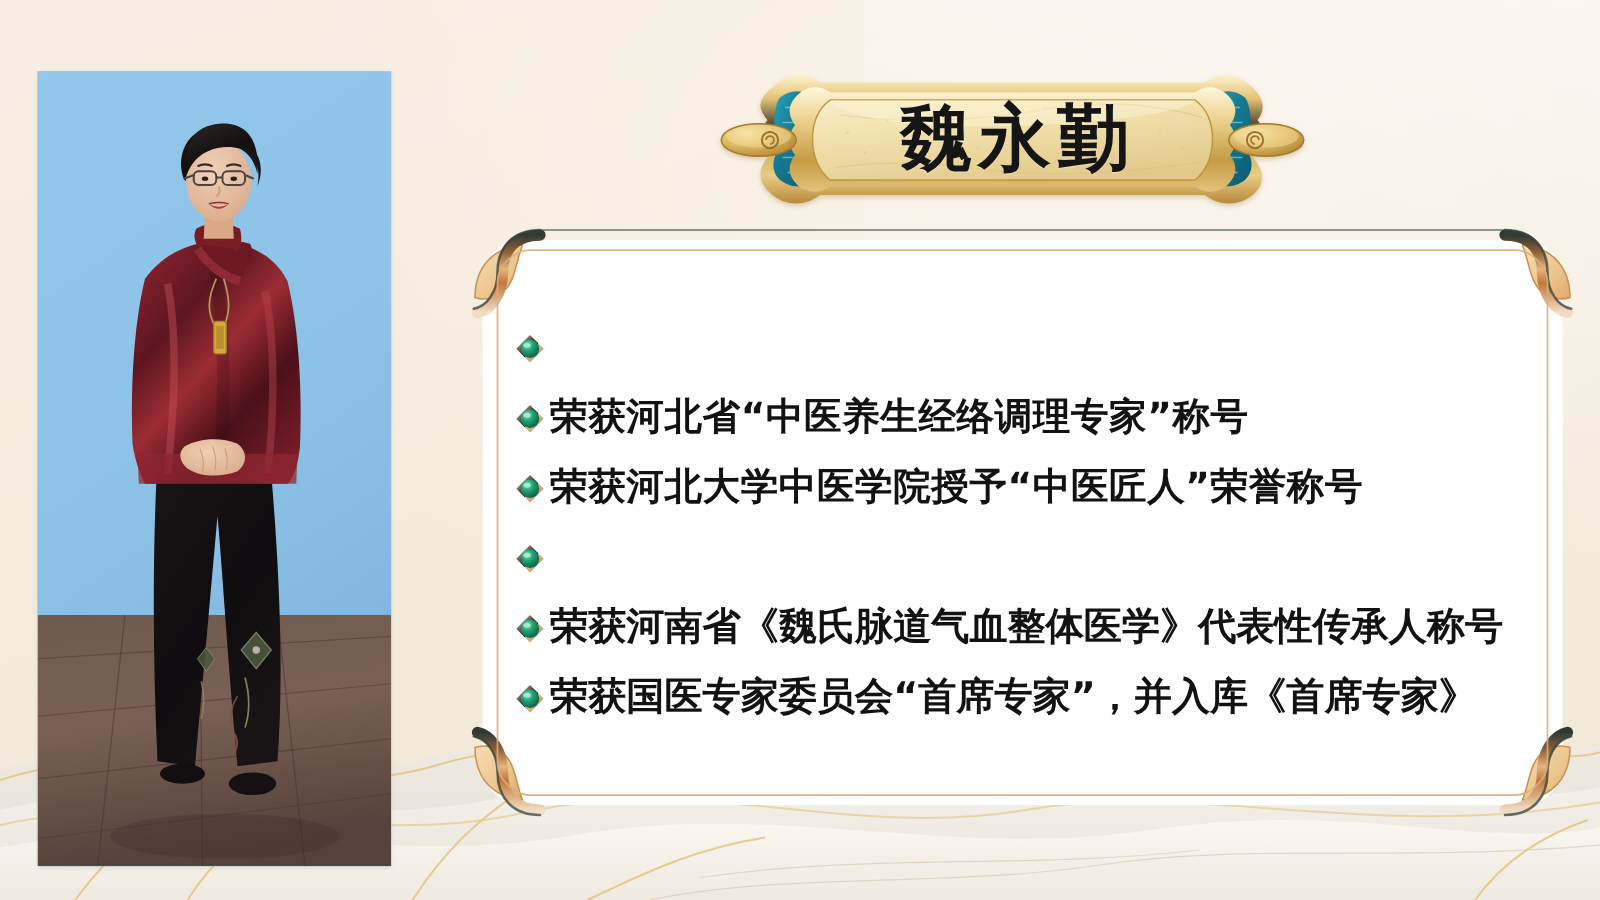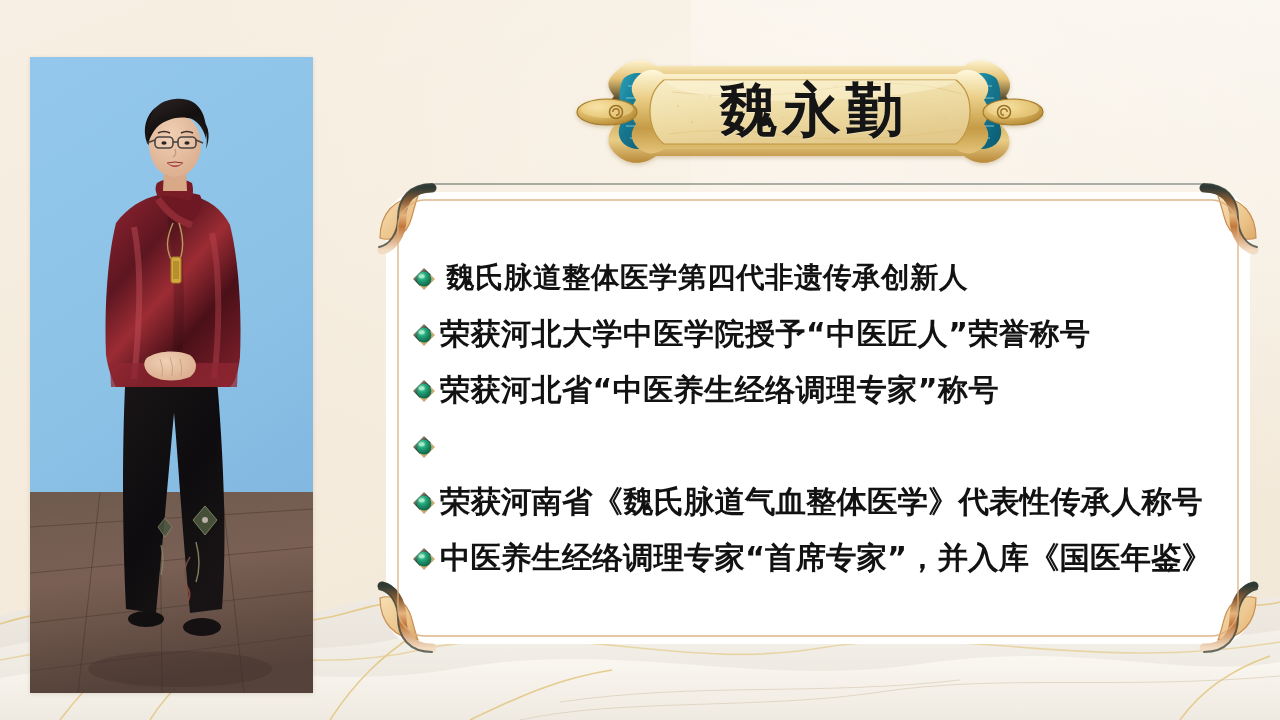--- a/index.html
+++ b/index.html
@@ -453,21 +453,43 @@
           <stop offset="55%" stop-color="#d8b versus"></stop>
           <stop offset="55%" stop-color="#d8b887"></stop>
           <stop offset="100%" stop-color="#b48f56"></stop>
         </linearGradient>
       </defs>
       <path d="M12,1 L23,12 L12,23 L1,12 Z" fill="url(#bez0)"></path>
       <circle cx="12" cy="12" r="7.4" fill="url(#gemg0)"></circle>
       <ellipse cx="9.6" cy="9.2" rx="3" ry="2" fill="#b8f3da" opacity=".75"></ellipse>
     </svg>
           </span>
-          <span class="bullet-text">魏氏脉道整体医学第四代非遗传承创新人</span>
+        </div>
+        <div class="bullet-row sz-m">
+          <span class="gem">
+            <svg viewBox="0 0 24 24" aria-hidden="true">
+      <defs>
+        <radialGradient id="gemg1" cx="0.36" cy="0.3" r="0.78">
+          <stop offset="0%" stop-color="#7fe0bb"></stop>
+          <stop offset="40%" stop-color="#21a377"></stop>
+          <stop offset="100%" stop-color="#0b5a3e"></stop>
+        </radialGradient>
+        <linearGradient id="bez1" x1="0" y1="0" x2="1" y2="1">
+          <stop offset="0%" stop-color="#f4e2c0"></stop>
+          <stop offset="55%" stop-color="#d8b versus"></stop>
+          <stop offset="55%" stop-color="#d8b887"></stop>
+          <stop offset="100%" stop-color="#b48f56"></stop>
+        </linearGradient>
+      </defs>
+      <path d="M12,1 L23,12 L12,23 L1,12 Z" fill="url(#bez1)"></path>
+      <circle cx="12" cy="12" r="7.4" fill="url(#gemg1)"></circle>
+      <ellipse cx="9.6" cy="9.2" rx="3" ry="2" fill="#b8f3da" opacity=".75"></ellipse>
+    </svg>
+          </span>
+          <span class="bullet-text">荣获河北省“中医养生经络调理专家”称号</span>
         </div>
         <div class="bullet-row sz-m">
           <span class="gem">
             <svg viewBox="0 0 24 24" aria-hidden="true">
       <defs>
         <radialGradient id="gemg2" cx="0.36" cy="0.3" r="0.78">
           <stop offset="0%" stop-color="#7fe0bb"></stop>
           <stop offset="40%" stop-color="#21a377"></stop>
           <stop offset="100%" stop-color="#0b5a3e"></stop>
         </radialGradient>
@@ -477,43 +499,20 @@
           <stop offset="55%" stop-color="#d8b887"></stop>
           <stop offset="100%" stop-color="#b48f56"></stop>
         </linearGradient>
       </defs>
       <path d="M12,1 L23,12 L12,23 L1,12 Z" fill="url(#bez2)"></path>
       <circle cx="12" cy="12" r="7.4" fill="url(#gemg2)"></circle>
       <ellipse cx="9.6" cy="9.2" rx="3" ry="2" fill="#b8f3da" opacity=".75"></ellipse>
     </svg>
           </span>
           <span class="bullet-text">荣获河北大学中医学院授予“中医匠人”荣誉称号</span>
-        </div>
-        <div class="bullet-row sz-m">
-          <span class="gem">
-            <svg viewBox="0 0 24 24" aria-hidden="true">
-      <defs>
-        <radialGradient id="gemg1" cx="0.36" cy="0.3" r="0.78">
-          <stop offset="0%" stop-color="#7fe0bb"></stop>
-          <stop offset="40%" stop-color="#21a377"></stop>
-          <stop offset="100%" stop-color="#0b5a3e"></stop>
-        </radialGradient>
-        <linearGradient id="bez1" x1="0" y1="0" x2="1" y2="1">
-          <stop offset="0%" stop-color="#f4e2c0"></stop>
-          <stop offset="55%" stop-color="#d8b versus"></stop>
-          <stop offset="55%" stop-color="#d8b887"></stop>
-          <stop offset="100%" stop-color="#b48f56"></stop>
-        </linearGradient>
-      </defs>
-      <path d="M12,1 L23,12 L12,23 L1,12 Z" fill="url(#bez1)"></path>
-      <circle cx="12" cy="12" r="7.4" fill="url(#gemg1)"></circle>
-      <ellipse cx="9.6" cy="9.2" rx="3" ry="2" fill="#b8f3da" opacity=".75"></ellipse>
-    </svg>
-          </span>
-          <span class="bullet-text">荣获河北省“中医养生经络调理专家”称号</span>
         </div>
         <div class="bullet-row sz-s">
           <span class="gem">
             <svg viewBox="0 0 24 24" aria-hidden="true">
       <defs>
         <radialGradient id="gemg3" cx="0.36" cy="0.3" r="0.78">
           <stop offset="0%" stop-color="#7fe0bb"></stop>
           <stop offset="40%" stop-color="#21a377"></stop>
           <stop offset="100%" stop-color="#0b5a3e"></stop>
         </radialGradient>
@@ -567,18 +566,18 @@
           <stop offset="55%" stop-color="#d8b versus"></stop>
           <stop offset="55%" stop-color="#d8b887"></stop>
           <stop offset="100%" stop-color="#b48f56"></stop>
         </linearGradient>
       </defs>
       <path d="M12,1 L23,12 L12,23 L1,12 Z" fill="url(#bez5)"></path>
       <circle cx="12" cy="12" r="7.4" fill="url(#gemg5)"></circle>
       <ellipse cx="9.6" cy="9.2" rx="3" ry="2" fill="#b8f3da" opacity=".75"></ellipse>
     </svg>
           </span>
-          <span class="bullet-text">中医养生经络调理专家“首席专家”，并入库《国医年鉴》</span>
+          <span class="bullet-text">荣获国医专家委员会“首席专家”，并入库《首席专家》</span>
         </div>
       </div>
   </div>
 
 </div>
 
 </body></html>

